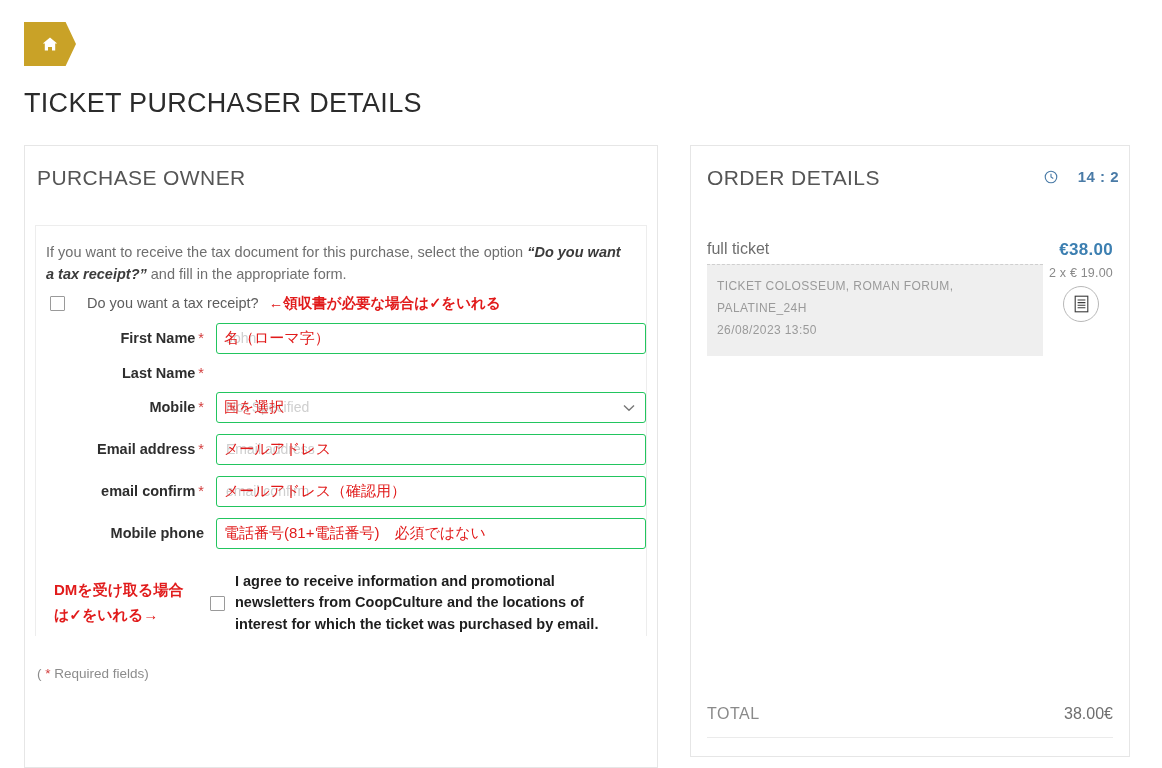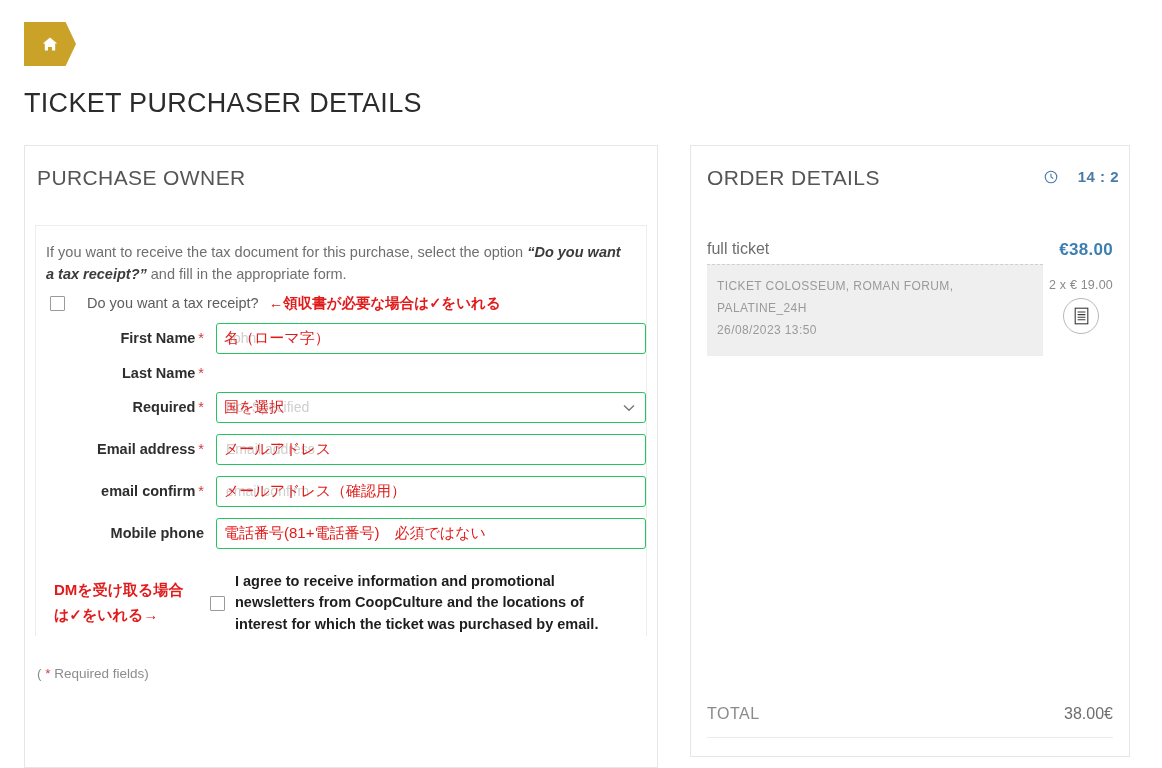--- a/index.html
+++ b/index.html
@@ -255,21 +255,21 @@
   .ticket-price {
     font-size: 17px;
     font-weight: bold;
     color: #3c7fb1;
     letter-spacing: 0.3px;
   }
   .ticket-sub {
     text-align: right;
     font-size: 12.5px;
     color: #8a8a8a;
-    margin-top: 12px;
+    margin-top: 0;
     letter-spacing: 0.2px;
   }
   .ticket-body {
     display: flex;
     justify-content: space-between;
     align-items: flex-start;
     margin-top: 6px;
   }
   .ticket-meta {
     background: #efefef;
@@ -367,21 +367,21 @@
       </div>
 
       <div class="field-row">
         <label class="field-label">
           <span>Last Name</span><span class="req">*</span>
         </label>
       </div>
 
       <div class="field-row">
         <label class="field-label">
-          <span>Required</span><span class="req">*</span>
+          <span>Mobile</span><span class="req">*</span>
         </label>
         <div class="field-wrap">
           <div class="field-box">
             <span class="ghost">Not Specified</span>
             <span class="overlay-jp">国を選択</span>
             <span class="chevron">
               <svg width="12" height="8" viewBox="0 0 12 8" fill="none" stroke="#777" stroke-width="1.4" aria-hidden="true">
                 <path d="M1 1.5 L6 6.2 L11 1.5"></path>
               </svg>
             </span>

